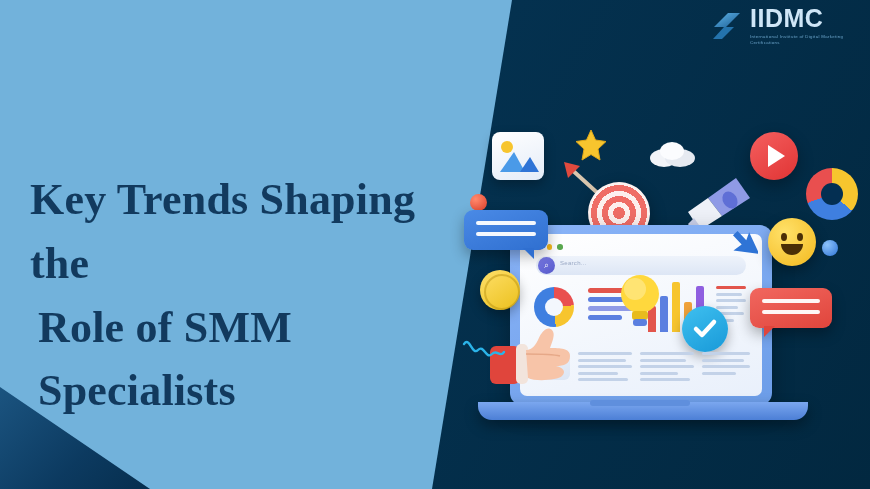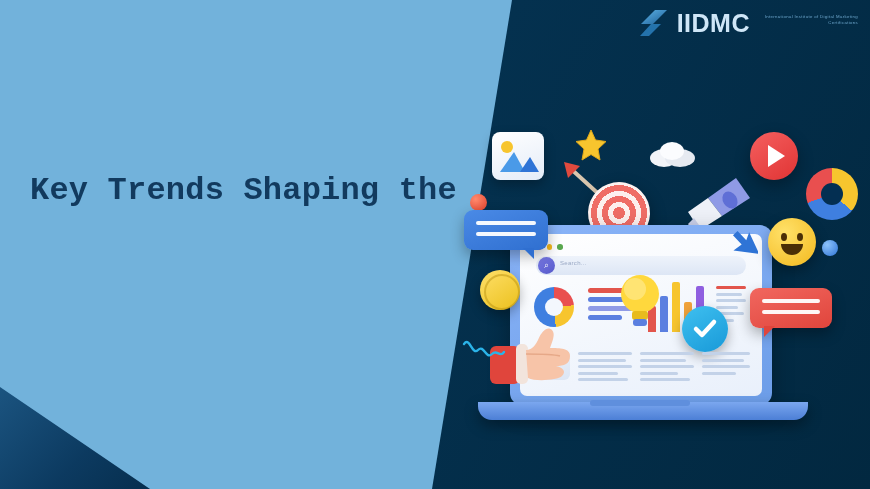--- a/index.html
+++ b/index.html
@@ -22,36 +22,36 @@
   }
   .corner-tri{
     position:absolute;left:0;bottom:0;width:150px;height:102px;
     background:linear-gradient(135deg,#1b5480 0%,#0c3a60 60%,#062e4e 100%);
     clip-path:polygon(0 0, 0 100%, 100% 100%);
   }
 
   
   .headline{
     position:absolute;left:30px;top:168px;width:440px;
-    font-family:Liberation Mono, monospace;
-    font-weight:700;font-size:32px;line-height:1.45;
+    font-family:Liberation Serif, serif;
+    font-weight:700;font-size:44px;line-height:1.45;
     color:#123a5e;letter-spacing:.2px;
   }
   .headline .l2{display:block;padding-left:8px;}
 
   .footer-url{
     position:absolute;left:0;top:462px;width:530px;text-align:center;
     font-family:"Liberation Sans",sans-serif;
     font-size:14px;font-weight:700;color:#12293f;letter-spacing:.3px;
   }
 
   
   .logo{position:absolute;right:12px;top:6px;display:flex;align-items:center;gap:6px;}
   .logo-mark{width:34px;height:34px;position:relative;flex:0 0 auto;}
-  .logo-text{display:flex;flex-direction:row;line-height:1;text-align:right;}
+  .logo-text{display:flex;flex-direction:column;line-height:1;}
   .logo-name{font-size:25px;font-weight:700;color:#cfe6f7;letter-spacing:.5px;
              font-family:"Liberation Sans",sans-serif;}
   .logo-sub{font-size:4.3px;color:#6ea7cd;letter-spacing:.35px;margin-top:3px;
             font-family:"Liberation Sans",sans-serif;line-height:1.5;max-width:108px;}
 
   
   .illus{position:absolute;left:470px;top:110px;width:400px;height:300px;}
   .ob{position:absolute;}
 
   
@@ -155,20 +155,21 @@
 <body>
 
 <div class="banner">
 
   <div class="bg-dark"></div>
   <div class="bg-light"></div>
   <div class="corner-tri"></div>
 
   <div class="headline">
     <span>Key Trends Shaping the</span>
+    <span class="l2">Role of SMM Specialists</span>
   </div>
 
 
   <div class="logo">
     <div class="logo-mark">
       <svg viewBox="0 0 34 34" width="34" height="34">
         <defs>
           <linearGradient id="lgm" x1="0" y1="0" x2="1" y2="1">
             <stop offset="0" stop-color="#5fb4e8"></stop>
               <stop offset="1" stop-color="#1c5f96"></stop>

